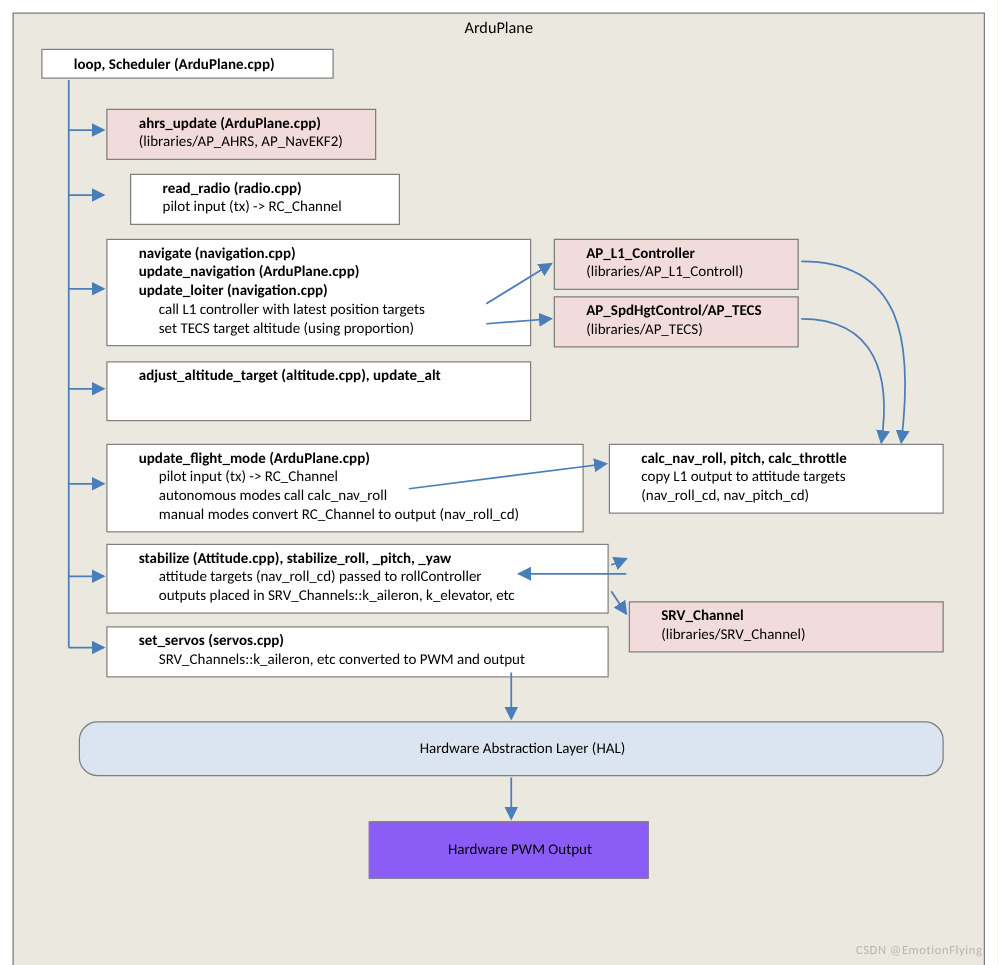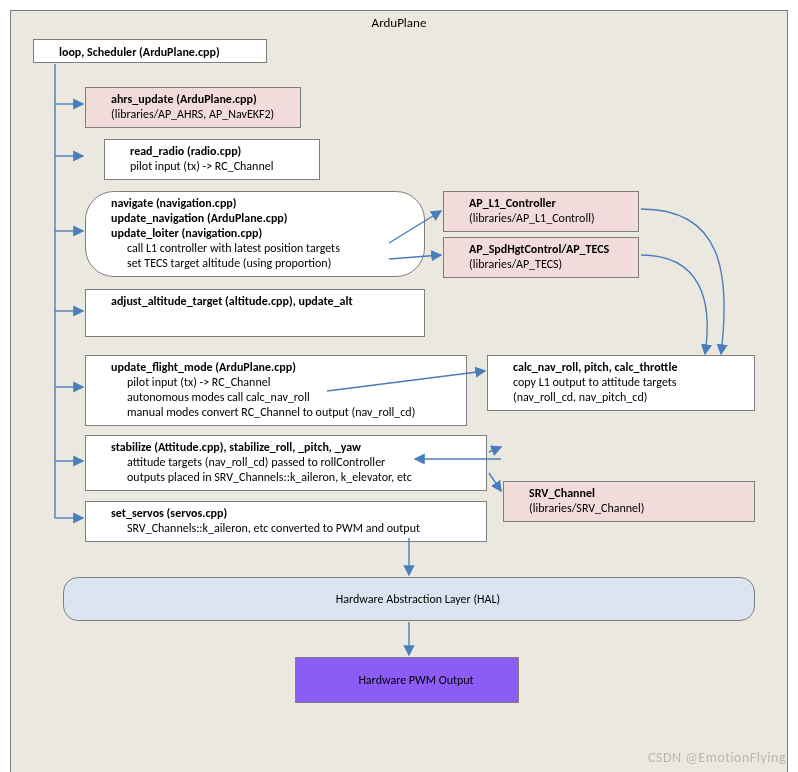--- a/index.html
+++ b/index.html
@@ -44,21 +44,21 @@
     position: absolute;
     left: 0; top: 0;
     width: 778px; height: 752px;
     pointer-events: none;
   }
   .watermark {
     position: absolute;
     right: 12px;
     bottom: 6px;
     color: rgba(120,120,120,0.45);
-    font-size: 14px;
+    font-size: 10px;
     letter-spacing: 0.5px;
   }
 </style>
 </head>
 <body>
 
 <div class="canvas">
   <div class="title">ArduPlane</div>
 
   <div class="box" style="left:22px; top:28px; width:234px; height:24px; padding-top:5px;">
@@ -68,21 +68,21 @@
   <div class="box pink" style="left:74px; top:76px; width:216px;">
     <span class="b">ahrs_update (ArduPlane.cpp)</span><br>
     <span>(libraries/AP_AHRS, AP_NavEKF2)</span>
   </div>
 
   <div class="box" style="left:74px; top:128px; width:216px;margin-left:19px;">
     <span class="b">read_radio (radio.cpp)</span><br>
     <span>pilot input (tx) -&gt; RC_Channel</span>
   </div>
 
-  <div class="box" style="left:74px; top:180px; width:340px;border-radius:29px;">
+  <div class="box" style="left:74px; top:180px; width:340px;">
     <span class="b">navigate (navigation.cpp)</span><br>
     <span class="b">update_navigation (ArduPlane.cpp)</span><br>
     <span class="b">update_loiter (navigation.cpp)</span><br>
     <span style="padding-left:16px; display:inline-block;">call L1 controller with latest position targets</span><br>
     <span style="padding-left:16px; display:inline-block;">set TECS target altitude (using proportion)</span>
   </div>
 
   <div class="box pink" style="left:432px; top:180px; width:196px;">
     <span class="b">AP_L1_Controller</span><br>
     <span>(libraries/AP_L1_Controll)</span>

